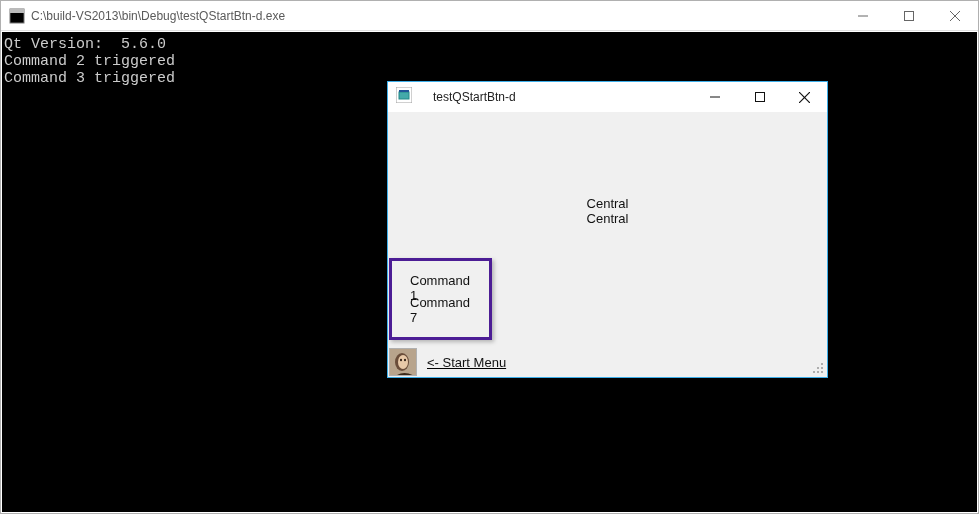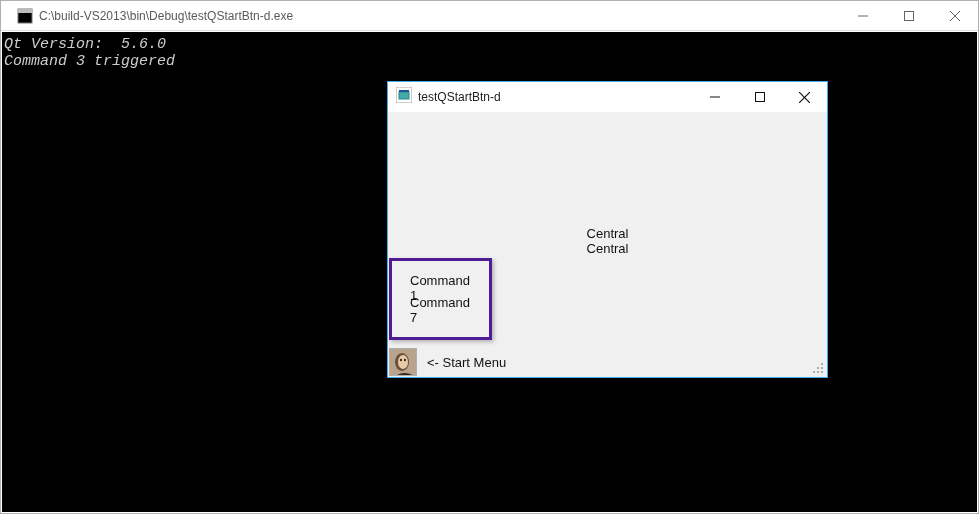--- a/index.html
+++ b/index.html
@@ -1,46 +1,46 @@
 <!DOCTYPE html>
 <html><head>
 <meta charset="utf-8">
 <style>
   html,body{margin:0;padding:0;width:979px;height:514px;overflow:hidden;font-family:"Segoe UI",Tahoma,sans-serif;background:#fff;}
   *{box-sizing:border-box;}
 
   
   .outer{position:absolute;left:0;top:0;width:979px;height:514px;border:1px solid #b0b0b0;background:#fff;}
-  .title-bar{height:30px;display:flex;align-items:center;justify-content:space-between;background:#fff;border-bottom:1px solid #e0e0e0;padding-left:16px;}
+  .title-bar{height:30px;display:flex;align-items:center;justify-content:space-between;background:#fff;border-bottom:1px solid #e0e0e0;padding-left:8px;}
   .title-left{display:flex;align-items:center;gap:6px;}
   .title-text{font-size:12px;color:#5a5a5a;}
   .win-ctrls{display:flex;height:100%;}
   .win-btn{width:46px;display:flex;align-items:center;justify-content:center;color:#555;}
   .win-btn svg{display:block;}
   .app-icon{width:16px;height:16px;}
 
   
   .console{position:absolute;left:1px;right:1px;top:31px;bottom:1px;background:#000;color:#ccc;font-family:Consolas,"Courier New",monospace;font-size:15px;line-height:17px;padding:4px 2px;}
-  .console .line{white-space:pre;font-style:italic;}
+  .console .line{white-space:pre;}
   .scroll-track{position:absolute;right:1px;top:31px;bottom:1px;width:17px;background:#f0f0f0;border-left:1px solid #ddd;display:flex;flex-direction:column;align-items:center;justify-content:space-between;}
   .scroll-arrow{width:17px;height:17px;display:flex;align-items:center;justify-content:center;color:#777;font-size:9px;}
 
   
   .child{position:absolute;left:386px;top:80px;width:441px;height:297px;background:#f0f0f0;border:1px solid #3daee9;box-shadow:0 4px 18px rgba(0,0,0,0.25);}
   .child-title-bar{height:30px;background:#fff;display:flex;align-items:center;justify-content:space-between;padding-left:8px;}
-  .child-title-left{display:flex;align-items:center;gap:6px;}
+  .child-title-left{display:flex;align-items:center;gap:21px;}
   .child-title-text{font-size:12px;color:#222;}
   .child-ctrls{display:flex;height:100%;}
   .child-btn{width:45px;display:flex;align-items:center;justify-content:center;color:#111;}
 
   .child-body{position:absolute;left:1px;right:1px;top:30px;bottom:1px;background:#f0f0f0;}
-  .central-label{position:absolute;left:0;right:0;top:114px;text-align:center;font-size:13px;color:#111;line-height:15px;}
+  .central-label{position:absolute;left:0;right:0;top:84px;text-align:center;font-size:13px;color:#111;line-height:15px;}
 
   
-  .status-bar{position:absolute;left:0;right:0;bottom:0;height:28px;background:#f0f0f0;display:flex;align-items:center;font-size:13px;}
+  .status-bar{position:absolute;left:0;right:0;bottom:0;height:28px;background:#f0f0f0;display:flex;align-items:center;font-size:13px;text-decoration:underline;}
   .start-btn{width:28px;height:28px;background:#a08d7a;border:1px solid #b0b0b0;position:relative;overflow:hidden;}
   .start-btn svg{position:absolute;left:0;top:0;}
   .status-text{padding-left:10px;color:#111;}
   .grip{position:absolute;right:2px;bottom:2px;width:14px;height:14px;}
   .grip svg{display:block;}
 
   
   .menu{position:absolute;left:0;bottom:36px;width:103px;background:#f0f0f0;border:3px solid #4c1d95;box-shadow:2px 2px 4px rgba(0,0,0,0.25);padding:16px 0;}
   .menu-item{height:22px;padding:0 18px;font-size:13px;color:#111;display:flex;align-items:center;}
 </style>
@@ -87,20 +87,21 @@
     </div>
     <div class="scroll-arrow">
       <svg width="8" height="6">
           <polyline points="0,1 4,5 8,1" fill="none" stroke="#888" stroke-width="1"></polyline>
         </svg>
     </div>
   </div>
 
   <div class="console">
     <div class="line">Qt Version:  5.6.0</div>
+    <div class="line">Command 2 triggered</div>
     <div class="line">Command 3 triggered</div>
   </div>
 
   <div class="child">
 
     <div class="child-title-bar">
       <div class="child-title-left">
         <span>
           <svg width="16" height="16">
               <rect x="0" y="0" width="16" height="16" fill="#fff" stroke="#a0a0a0"></rect>

